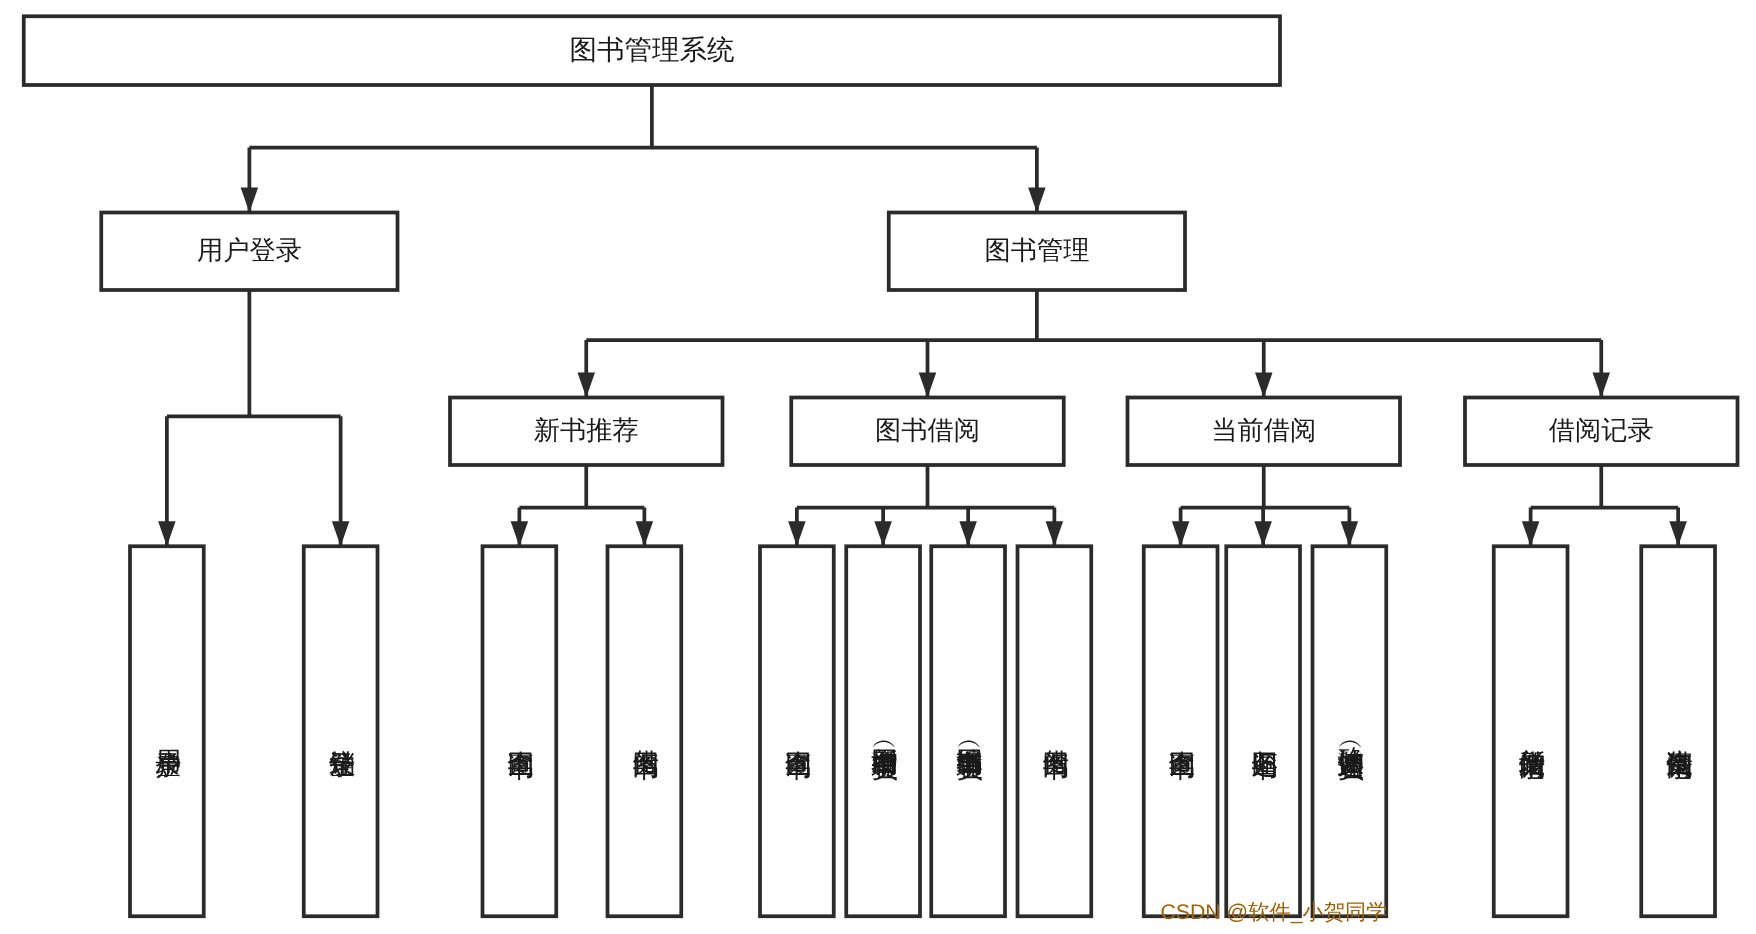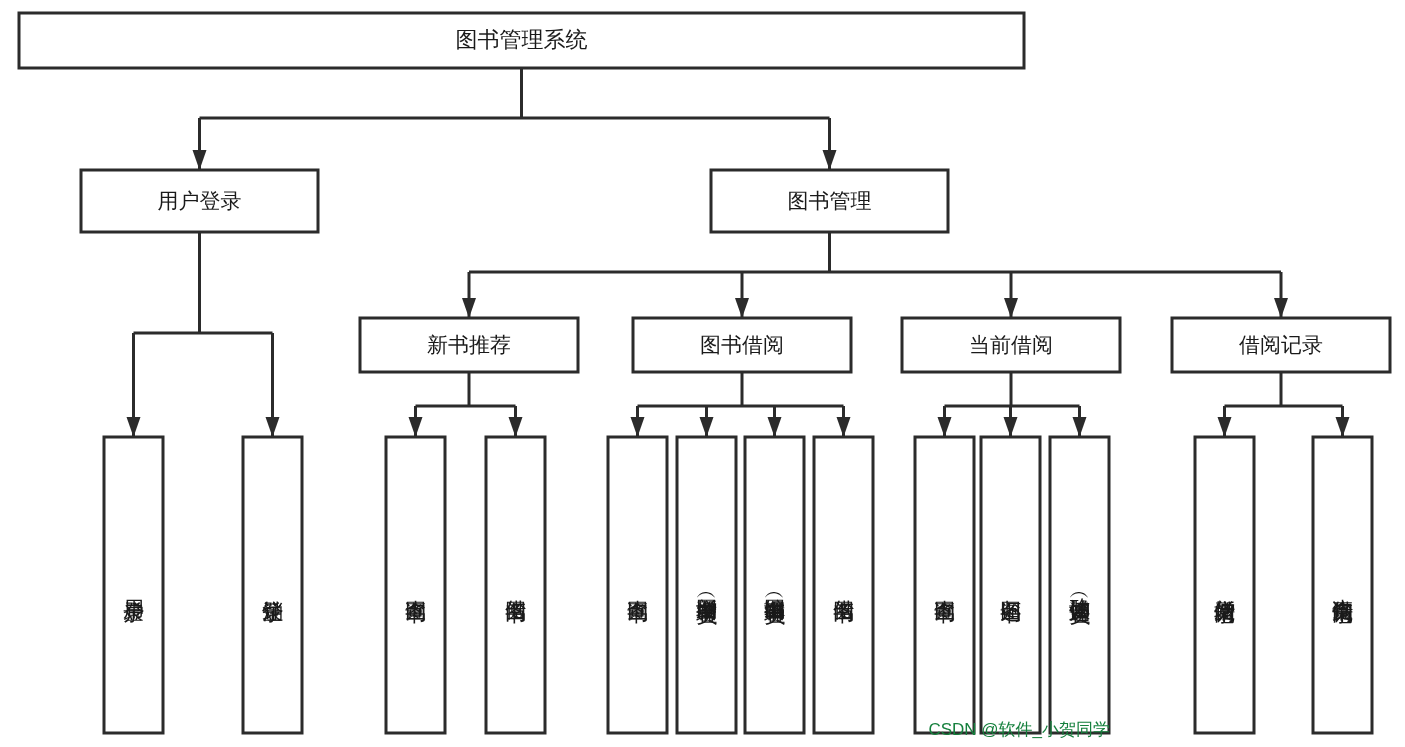--- a/index.html
+++ b/index.html
@@ -15,21 +15,21 @@
   .node-label-root{font-size:22px;}
   .leaf-label{position:absolute;
       writing-mode:vertical-rl;text-orientation:upright;
       font-family:"Liberation Sans","DejaVu Sans",sans-serif;
       font-size:21px;line-height:1.06;color:#1a1a1a;
       letter-spacing:1px;
       display:flex;align-items:center;justify-content:center;
       white-space:nowrap;pointer-events:none;}
   #watermark{position:absolute;right:8px;bottom:6px;
       font-family:"Liberation Sans","DejaVu Sans",sans-serif;
-      font-size:17px;color:#15803d;white-space:nowrap;}
+      font-size:17px;color:#a16207;white-space:nowrap;}
 </style>
 </head>
 <body>
 
 <div id="stage">
   <svg id="diagram" viewBox="0 0 1405 747" xmlns="http://www.w3.org/2000/svg">
     <g id="edges-layer">
         <line x1="521.5" y1="68" x2="521.5" y2="118" class="edge"></line>
         <line x1="199.5" y1="118" x2="829.5" y2="118" class="edge"></line>
         <line x1="199.5" y1="118" x2="199.5" y2="170" class="edge"></line>

